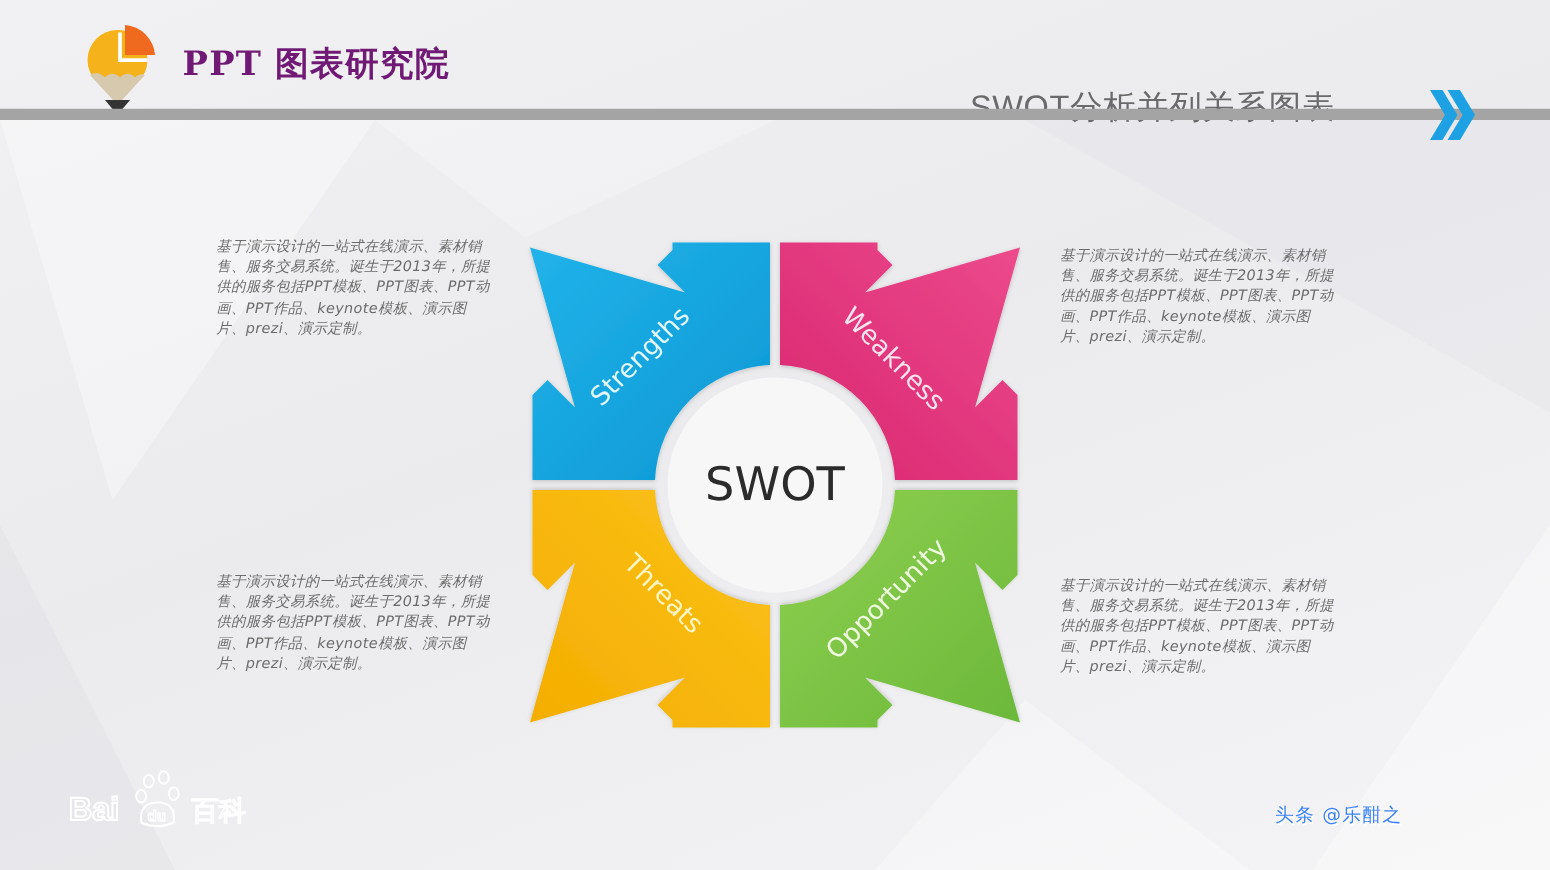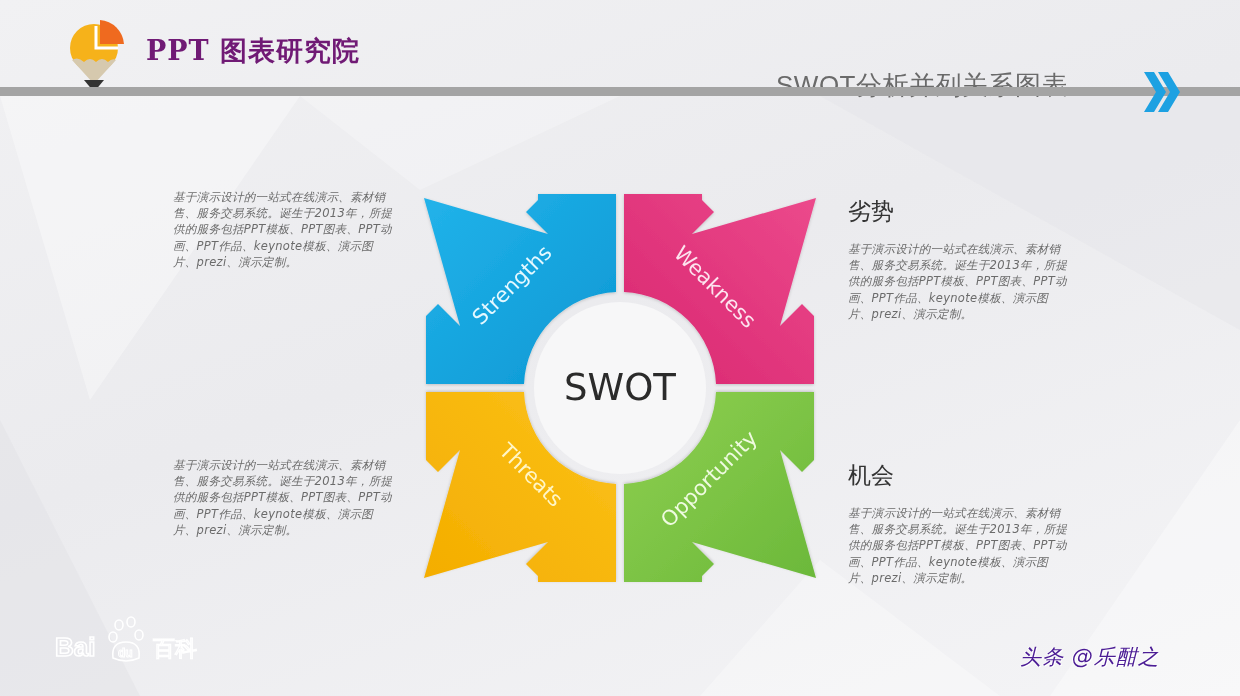--- a/index.html
+++ b/index.html
@@ -12,21 +12,21 @@
   .header-bar { position:absolute; left:0; top:87px; width:1240px; height:9px; background:#a4a4a4; }
   .logo { position:absolute; left:66px; top:18px; width:62px; height:76px; }
   .brand { position:absolute; left:146px; top:33px; font-family:"DejaVu Serif","Liberation Serif",serif; font-weight:bold; font-size:27px; color:#701a75; letter-spacing:1px; }
   .slide-title { position:absolute; left:776px; top:41px; font-size:26px; color:#6a6a6a; font-family:Liberation Sans, sans-serif; letter-spacing:0.5px;margin-top:27px; }
   .next-chevrons { position:absolute; left:1140px; top:70px; width:40px; height:44px; cursor:pointer; }
   .section { position:absolute; width:220px; }
   .section h3 { margin:0 0 14px 0; font-weight:normal; font-size:23px; color:#333; }
   .section p { margin:0; font-size:11.5px; line-height:16.2px; color:#6b6b6b; letter-spacing:0.3px;font-style:italic; }
   .swot { position:absolute; left:420px; top:188px; width:400px; height:400px; }
   .baidu { position:absolute; left:55px; top:612px; width:160px; height:54px; }
-  .credit { position:absolute; left:1020px; top:643px; font-size:21px; color:#4c1d95; text-shadow: 1px 1px 0 #fff, -1px 0 0 #fff; letter-spacing:1px;font-style:italic; }
+  .credit { position:absolute; left:1020px; top:643px; font-size:15px; color:#3b82f6; text-shadow: 1px 1px 0 #fff, -1px 0 0 #fff; letter-spacing:1px; }
 </style>
 </head>
 <body>
 
 <svg class="facet" width="1240" height="696" style="left:0;top:0;">
   <polygon points="0,96 300,96 90,400" fill="#ffffff" opacity="0.35"></polygon>
   <polygon points="300,96 620,96 420,190" fill="#ffffff" opacity="0.25"></polygon>
   <polygon points="820,96 1240,96 1240,330" fill="#e4e4e8" opacity="0.45"></polygon>
   <polygon points="0,420 140,696 0,696" fill="#e2e2e6" opacity="0.5"></polygon>
   <polygon points="1050,696 1240,420 1240,696" fill="#ffffff" opacity="0.35"></polygon>
@@ -45,28 +45,26 @@
 <div class="header-bar"></div>
 <svg class="next-chevrons" viewBox="0 0 40 44">
   <polygon points="4,2 14,2 26,22 14,42 4,42 16,22" fill="#1da1e2"></polygon>
   <polygon points="18,2 28,2 40,22 28,42 18,42 30,22" fill="#1da1e2"></polygon>
 </svg>
 
 <div class="section" style="left:173px; top:189px;">
   <p>基于演示设计的一站式在线演示、素材销售、服务交易系统。诞生于2013年，所提供的服务包括PPT模板、PPT图表、PPT动画、PPT作品、keynote模板、演示图片、prezi、演示定制。</p>
 </div>
 <div class="section" style="left:848px; top:196px;">
-  <h3>劣势</h3>
   <p>基于演示设计的一站式在线演示、素材销售、服务交易系统。诞生于2013年，所提供的服务包括PPT模板、PPT图表、PPT动画、PPT作品、keynote模板、演示图片、prezi、演示定制。</p>
 </div>
 <div class="section" style="left:173px; top:457px;">
   <p>基于演示设计的一站式在线演示、素材销售、服务交易系统。诞生于2013年，所提供的服务包括PPT模板、PPT图表、PPT动画、PPT作品、keynote模板、演示图片、prezi、演示定制。</p>
 </div>
 <div class="section" style="left:848px; top:460px;">
-  <h3>机会</h3>
   <p>基于演示设计的一站式在线演示、素材销售、服务交易系统。诞生于2013年，所提供的服务包括PPT模板、PPT图表、PPT动画、PPT作品、keynote模板、演示图片、prezi、演示定制。</p>
 </div>
 
 <svg class="swot" viewBox="0 0 400 400">
   <defs>
 
     <path id="tile" d="
       M 196 6
       L 196 104
       A 96 96 0 0 0 104 196

